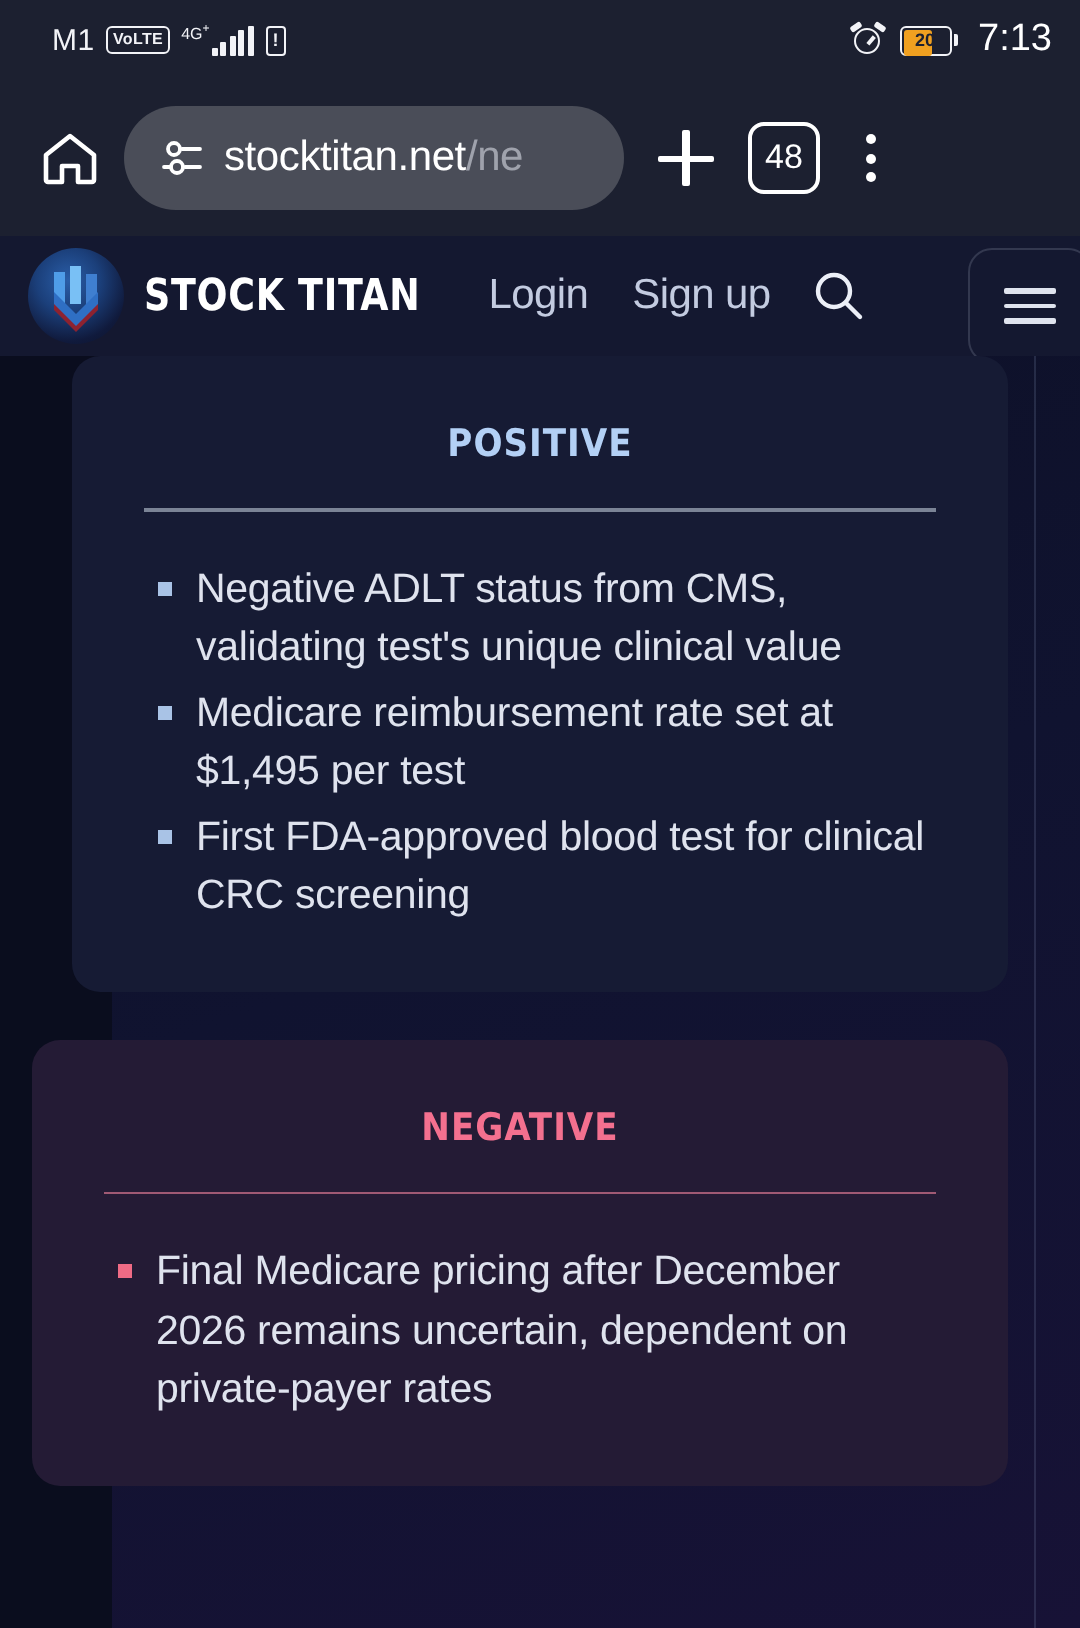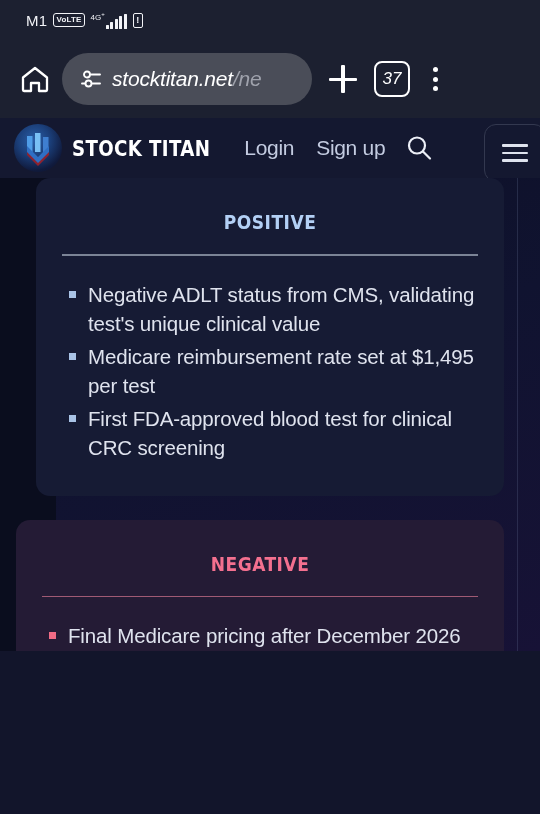--- a/index.html
+++ b/index.html
@@ -2,21 +2,21 @@
 <html><head>
 <meta charset="utf-8">
 <style>
   * { margin:0; padding:0; box-sizing:border-box; }
   html, body {
     width:540px; height:814px;
     background:#12152b;
     font-family:"Liberation Sans", sans-serif;
     overflow:hidden;
   }
-  .screen { position:relative; width:540px; height:651px; overflow:hidden; }
+  .screen { position:relative; width:540px; height:814px; overflow:hidden; }
 
   
   .statusbar{
     height:40px; background:#1c2030; color:#ffffff;
     display:flex; align-items:center; justify-content:space-between;
     padding:0 14px 0 26px;
   }
   .sb-left{ display:flex; align-items:center; gap:6px; }
   .sb-right{ display:flex; align-items:center; gap:8px; }
   .carrier{ font-size:15px; letter-spacing:.3px; color:#f2f3f7; }
@@ -66,21 +66,21 @@
   .batt-pct{
     position:relative; z-index:2; font-size:9px; font-weight:bold;
     color:#1c2030; width:100%; text-align:center; line-height:1;
   }
   .batt-tip{ width:2px; height:6px; background:#f2f3f7; border-radius:0 1px 1px 0; margin-left:1.5px; }
   .clock{ font-size:19px; color:#ffffff; margin-left:2px; }
 
   
   .chrome{
     height:78px; background:#1c2030; display:flex; align-items:center;
-    padding:0 4px 0 18px; gap:10px;font-style:italic;
+    padding:0 4px 0 18px; gap:10px;
   }
   .home-icon{ width:34px; height:34px; flex:0 0 34px; }
   .urlbar{
     flex:1 1 auto; height:52px; background:#4a4d58; border-radius:26px;
     display:flex; align-items:center; gap:10px; padding:0 18px; min-width:0;
     max-width:250px;
   }
   .tune-icon{ width:22px; height:22px; flex:0 0 22px; }
   .urltext{
     font-size:21px; color:#ffffff; white-space:nowrap; overflow:hidden;
@@ -137,21 +137,21 @@
   .page:before{ 
     content:""; position:absolute; left:0; top:0; bottom:0; width:56px;
     background:#0a0d1e;
   }
   .page:after{ 
     content:""; position:absolute; right:22px; top:0; bottom:0; width:1.5px;
     background:rgba(125,135,175,.22);
   }
   .card{
     position:relative; margin:0 36px 24px 36px; border-radius:14px;
-    padding:26px 26px 30px; z-index:2;
+    padding:26px 36px 30px; z-index:2;
   }
   .card-positive{ background:#161b34; }
   .card-negative{ background:#241b35;margin-left:16px; }
   .card-title{
     text-align:center;
     font-family:"DejaVu Sans Condensed","Liberation Sans Narrow","Liberation Sans",sans-serif;
     font-weight:bold; font-size:27px; letter-spacing:.5px;
     font-variant:small-caps; text-transform:lowercase;
   }
   .card-positive .card-title{ color:#b3d0f5; }
@@ -184,20 +184,36 @@
         <span class="bars">
             <i></i>
             <i></i>
             <i></i>
             <i></i>
             <i></i>
           </span>
       </span>
       <span class="sim">!</span>
     </div>
+    <div class="sb-right">
+      <span class="alarm">
+        <span class="ear-l"></span>
+          <span class="ear-r"></span>
+        <span class="face"></span>
+          <span class="hand"></span>
+      </span>
+      <span class="battery">
+        <span class="batt-body">
+          <span class="batt-fill"></span>
+          <span class="batt-pct">20</span>
+        </span>
+        <span class="batt-tip"></span>
+      </span>
+      <span class="clock">7:13</span>
+    </div>
   </div>
 
   <div class="chrome">
     <span class="home-icon">
       <svg viewBox="0 0 34 34" width="34" height="34" fill="none" stroke="#ffffff" stroke-width="2.3" stroke-linejoin="round">
         <path d="M5 15.5 17 6l12 9.5V28a1 1 0 0 1-1 1h-7v-8h-8v8H6a1 1 0 0 1-1-1z"></path>
       </svg>
     </span>
 
     <div class="urlbar">
@@ -207,21 +223,21 @@
             <line x1="11" y1="6.5" x2="20" y2="6.5"></line>
           <circle cx="8.5" cy="15.5" r="3"></circle>
             <line x1="2" y1="15.5" x2="5" y2="15.5"></line>
           <line x1="12.5" y1="15.5" x2="20" y2="15.5"></line>
         </svg>
       </span>
       <span class="urltext"><span>stocktitan.net</span><span class="dim">/ne</span></span>
     </div>
 
     <span class="newtab"></span>
-    <span class="tabcount">37</span>
+    <span class="tabcount">48</span>
     <span class="kebab">
         <i></i>
         <i></i>
         <i></i>
       </span>
   </div>
 
   <div class="siteheader">
     <span class="logo-mark">
       <svg viewBox="0 0 48 48" width="48" height="48">

